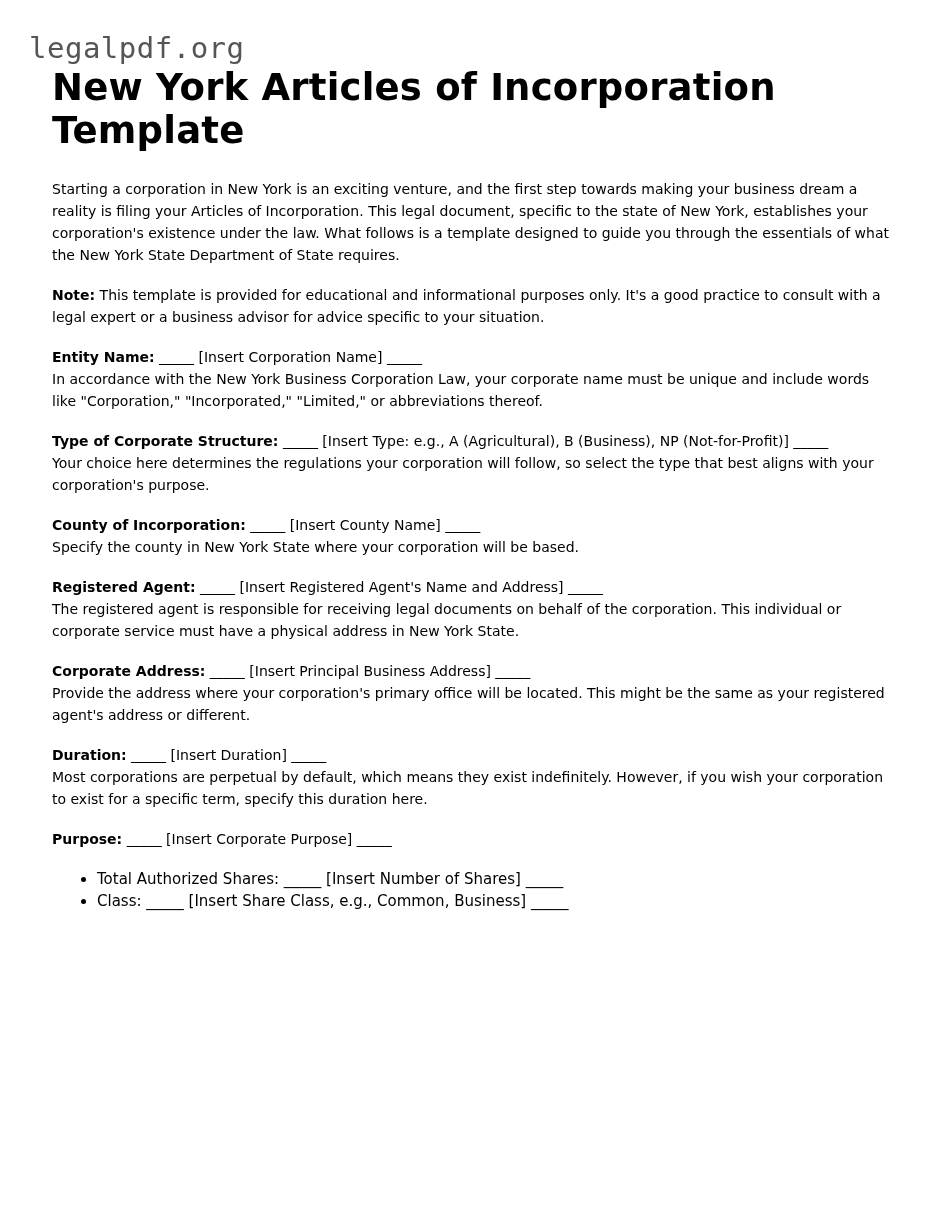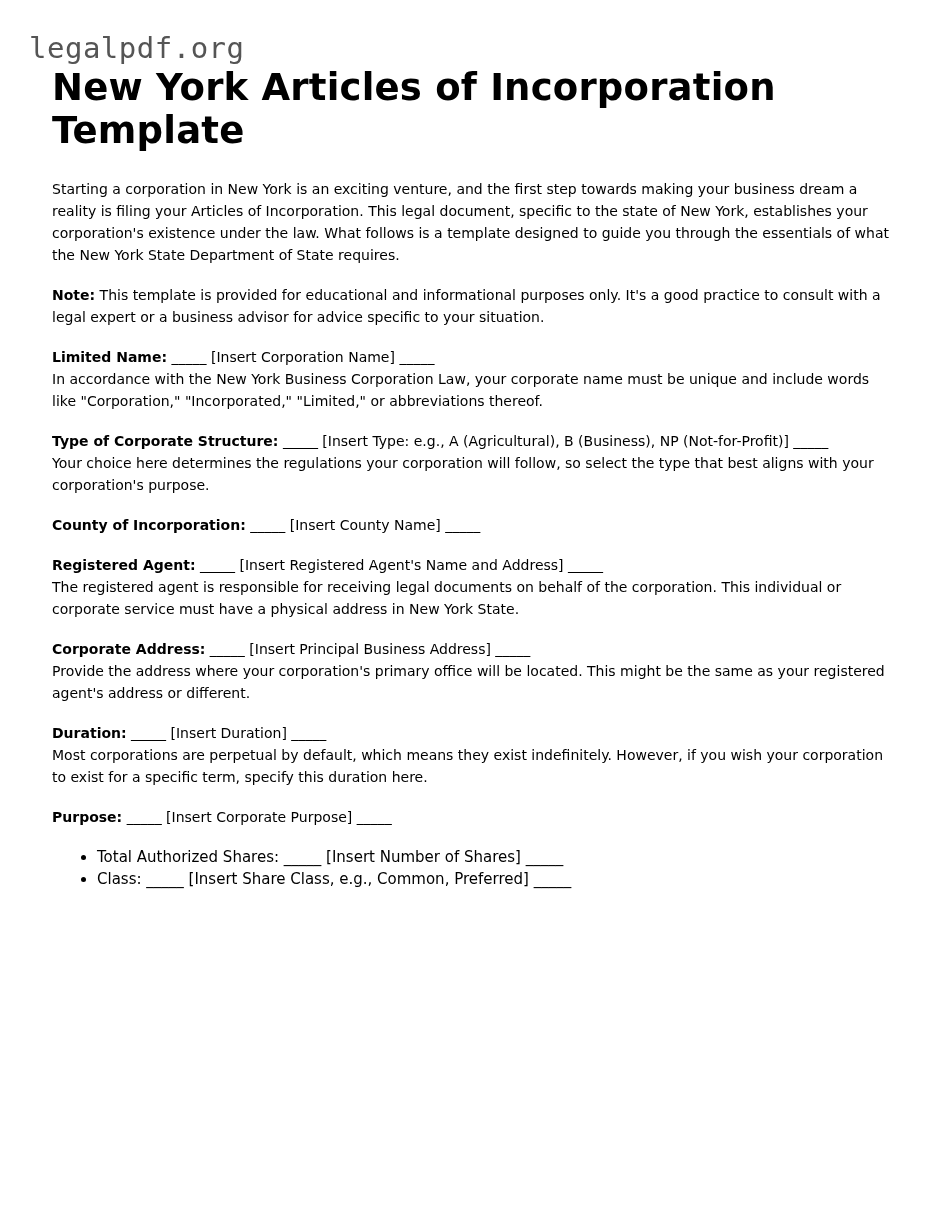--- a/index.html
+++ b/index.html
@@ -70,33 +70,33 @@
 <div class="watermark">legalpdf.org</div>
 
 <div class="page">
   <h1>New York Articles of Incorporation Template</h1>
 
   <div class="content">
     <p>Starting a corporation in New York is an exciting venture, and the first step towards making your business dream a reality is filing your Articles of Incorporation. This legal document, specific to the state of New York, establishes your corporation's existence under the law. What follows is a template designed to guide you through the essentials of what the New York State Department of State requires.</p>
 
     <p><span class="label">Note:</span><span> This template is provided for educational and informational purposes only. It's a good practice to consult with a legal expert or a business advisor for advice specific to your situation.</span></p>
 
-    <p><span class="label">Limited Name:</span><span class="blank"> _____ [Insert Corporation Name] _____</span><br><span>In accordance with the New York Business Corporation Law, your corporate name must be unique and include words like "Corporation," "Incorporated," "Limited," or abbreviations thereof.</span></p>
+    <p><span class="label">Entity Name:</span><span class="blank"> _____ [Insert Corporation Name] _____</span><br><span>In accordance with the New York Business Corporation Law, your corporate name must be unique and include words like "Corporation," "Incorporated," "Limited," or abbreviations thereof.</span></p>
 
     <p><span class="label">Type of Corporate Structure:</span><span> _____ [Insert Type: e.g., A (Agricultural), B (Business), NP (Not-for-Profit)] _____</span><br><span>Your choice here determines the regulations your corporation will follow, so select the type that best aligns with your corporation's purpose.</span></p>
 
-    <p><span class="label">County of Incorporation:</span><span class="blank"> _____ [Insert County Name] _____</span><br></p>
+    <p><span class="label">County of Incorporation:</span><span class="blank"> _____ [Insert County Name] _____</span><br><span>Specify the county in New York State where your corporation will be based.</span></p>
 
     <p><span class="label">Registered Agent:</span><span class="blank"> _____ [Insert Registered Agent's Name and Address] _____</span><br><span>The registered agent is responsible for receiving legal documents on behalf of the corporation. This individual or corporate service must have a physical address in New York State.</span></p>
 
     <p><span class="label">Corporate Address:</span><span class="blank"> _____ [Insert Principal Business Address] _____</span><br><span>Provide the address where your corporation's primary office will be located. This might be the same as your registered agent's address or different.</span></p>
 
     <p><span class="label">Duration:</span><span class="blank"> _____ [Insert Duration] _____</span><br><span>Most corporations are perpetual by default, which means they exist indefinitely. However, if you wish your corporation to exist for a specific term, specify this duration here.</span></p>
 
     <p><span class="label">Purpose:</span><span class="blank"> _____ [Insert Corporate Purpose] _____</span><br></p>
 
 
     <ul>
       <li>Total Authorized Shares: _____ [Insert Number of Shares] _____</li>
-      <li>Class: _____ [Insert Share Class, e.g., Common, Preferred] _____</li>
+      <li>Class: _____ [Insert Share Class, e.g., Common, Business] _____</li>
     </ul>
   </div>
 </div>
 
 </body></html>

